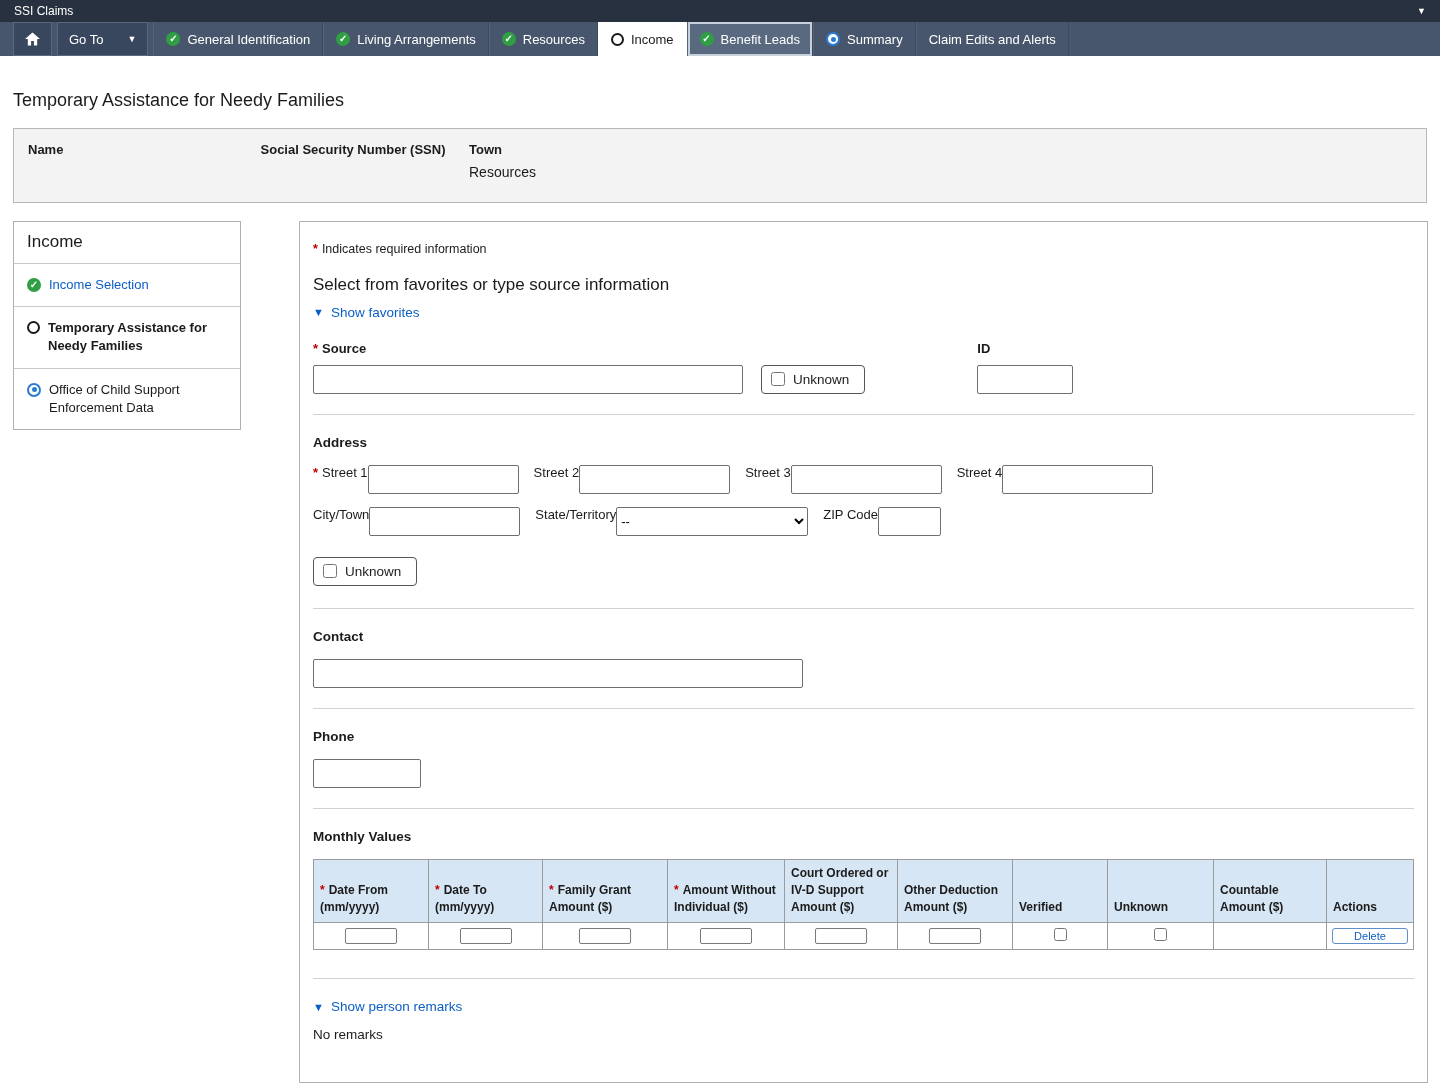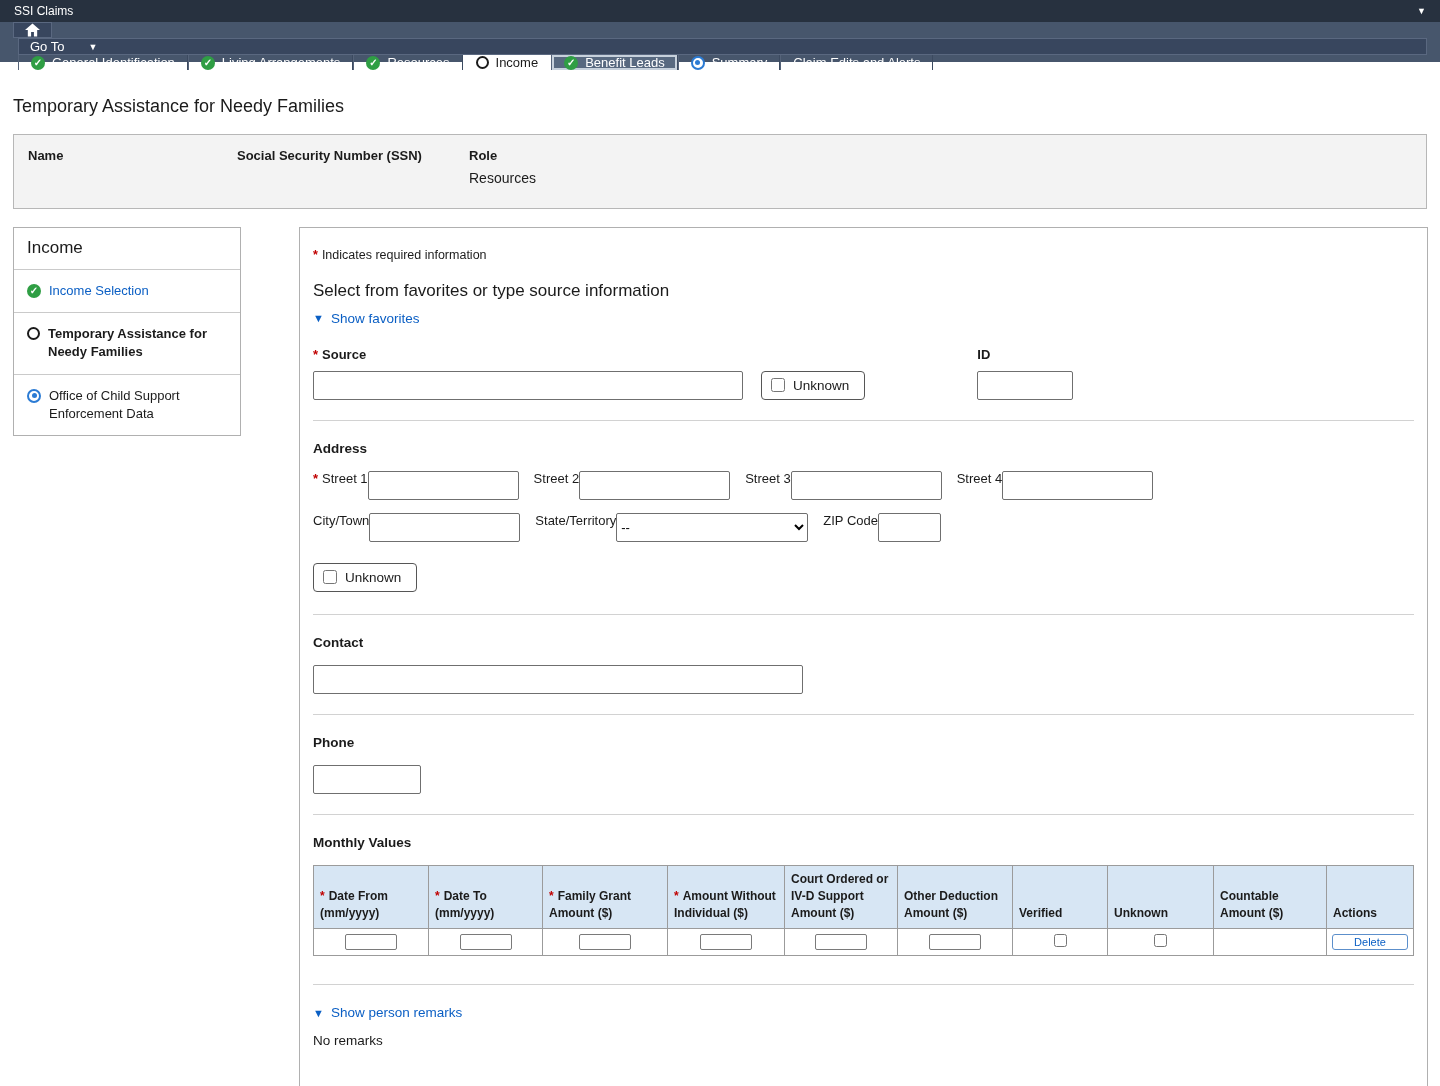--- a/index.html
+++ b/index.html
@@ -12,23 +12,22 @@
   
   .topbar {
     height:22px; background:#27313f; color:#fff;
     display:flex; align-items:center; justify-content:space-between;
     padding:0 14px; font-size:12px;
   }
   .top-caret { font-size:9px; cursor:pointer; }
 
   
   .navbar {
-    height:40px; background:#47566c; display:flex; align-items:stretch;
+    height:34px; background:#47566c; display:flex; align-items:stretch;
     padding:0 13px;
-    flex-direction:column;
   }
   .nav-btn {
     display:flex; align-items:center; gap:24px;
     background:#38465e; border:1px solid #5a6880; color:#fff;
     font-size:13px; padding:0 11px; cursor:pointer;
     font-family:inherit; margin:0;
   }
   .nav-btn.home { width:39px; justify-content:center; }
   .nav-btn.goto { margin-left:5px; }
   .nav-btn .caret { font-size:9px; }
@@ -56,21 +55,21 @@
 
   
   main { padding:0 13px; }
   .page-title { font-size:18px; font-weight:400; margin:34px 0 17px; color:#1b1b1b; }
 
   .person-bar {
     background:#f3f3f3; border:1px solid #b7b7b7;
     padding:13px 14px 22px; display:flex;
   }
   .pcol-name { width:209px; }
-  .pcol-ssn  { width:232px; }
+  .pcol-ssn  { width:232px;text-align:center; }
   .plabel { font-weight:bold; font-size:13px; }
   .pvalue { font-size:14px; margin-top:7px; min-height:16px; }
 
   .content-row { display:flex; gap:58px; margin-top:18px; align-items:flex-start; }
 
   
   .sidebar { width:228px; border:1px solid #b0b0b0; background:#fff; flex:none; }
   .sidebar-title { font-size:17px; padding:10px 13px 11px; border-bottom:1px solid #cacaca; }
   .side-item {
     display:flex; gap:8px; padding:12px 13px; border-bottom:1px solid #cacaca;
@@ -214,21 +213,21 @@
   <section class="person-bar">
     <div class="pcol pcol-name">
       <div class="plabel">Name</div>
       <div class="pvalue"></div>
     </div>
     <div class="pcol pcol-ssn">
       <div class="plabel">Social Security Number (SSN)</div>
       <div class="pvalue"></div>
     </div>
     <div class="pcol">
-      <div class="plabel">Role</div>
+      <div class="plabel">Town</div>
       <div class="pvalue">Resources</div>
     </div>
   </section>
 
   <div class="content-row">
 
     <aside class="sidebar">
       <div class="sidebar-title">Income</div>
       <div class="side-item">
         <span class="icon-circle green">

